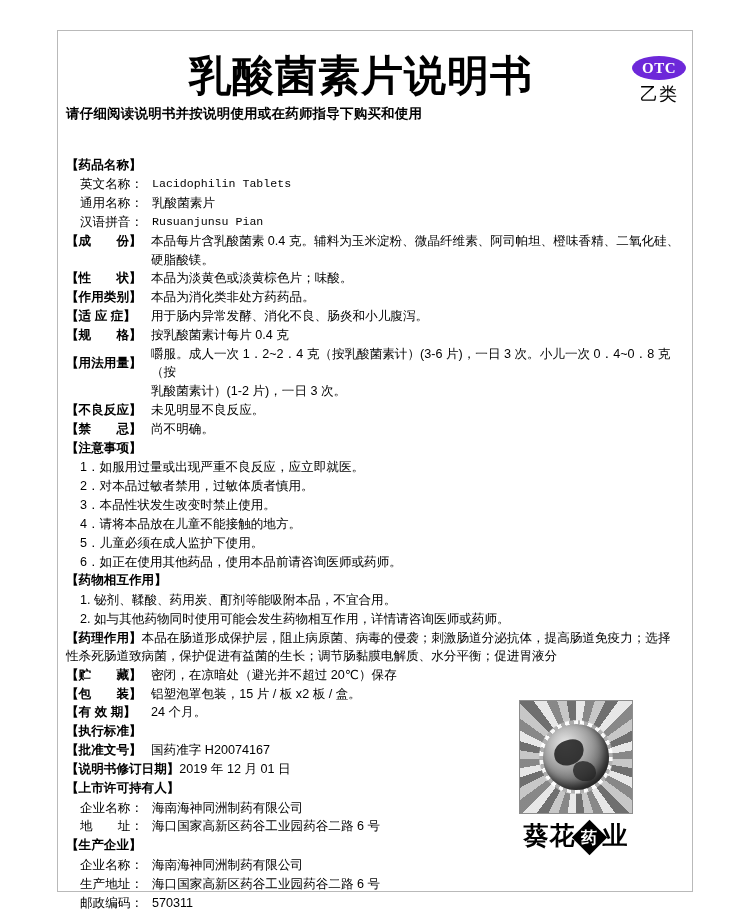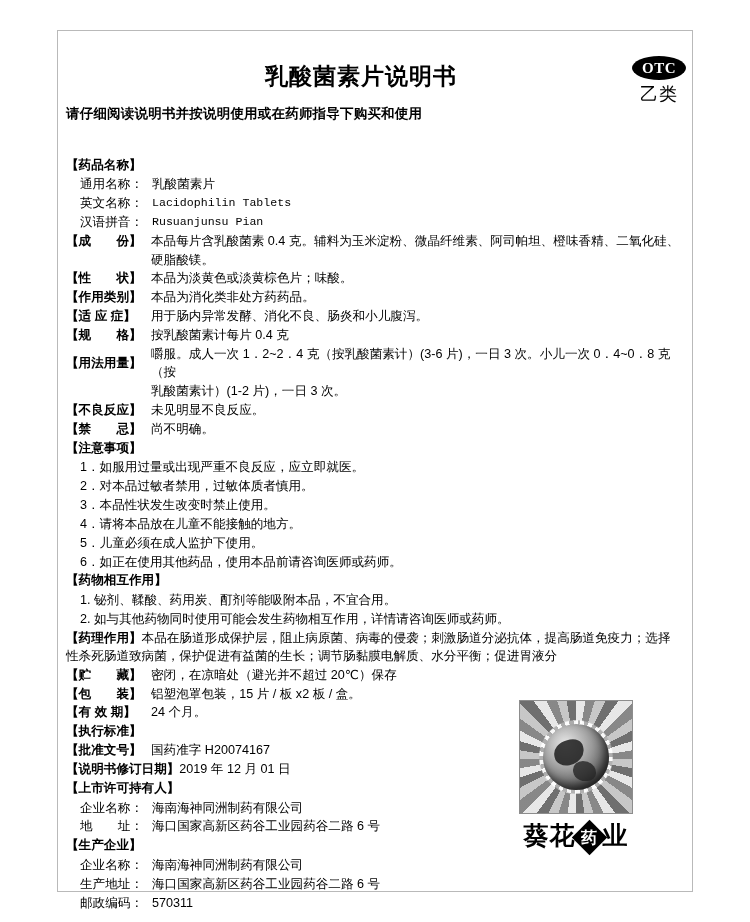--- a/index.html
+++ b/index.html
@@ -26,42 +26,42 @@
   .content{
     position:absolute;
     left:66px;top:46px;
     width:620px;
   }
 
   
   .header{position:relative;height:96px;}
   .doc-title{
     text-align:center;
-    font-size:23px;
+    font-size:42px;
     font-weight:bold;
     letter-spacing:1px;
     line-height:44px;
     margin:8px 0 0 0;
     padding-right:30px;
   }
   .subtitle{
     font-size:13.5px;
     font-weight:bold;
     letter-spacing:0.2px;
     margin-top:7px;
   }
   .otc-badge{
     position:absolute;
     right:-4px;top:2px;
     width:62px;
     text-align:center;
   }
   .otc-oval{
     width:54px;height:24px;
-    background:#000000;
+    background:#6d28d9;
     border-radius:50%/50%;
     margin:0 auto;
     color:#fff;
     font-family:"Liberation Serif","DejaVu Serif",serif;
     font-size:15px;
     font-weight:bold;
     line-height:24px;
     letter-spacing:0.5px;
   }
   .otc-sub{
@@ -211,26 +211,26 @@
         <div class="otc-sub">乙类</div>
       </div>
       <div class="doc-title">乳酸菌素片说明书</div>
       <div class="subtitle">请仔细阅读说明书并按说明使用或在药师指导下购买和使用</div>
     </div>
 
     <div class="body">
 
       <div class="section-head">【药品名称】</div>
       <div class="sub-row">
+        <div class="sub-lbl">英文名称：</div>
+        <div class="sub-val mono">Lacidophilin Tablets</div>
+      </div>
+      <div class="sub-row">
         <div class="sub-lbl">通用名称：</div>
         <div class="sub-val">乳酸菌素片</div>
-      </div>
-      <div class="sub-row">
-        <div class="sub-lbl">英文名称：</div>
-        <div class="sub-val mono">Lacidophilin Tablets</div>
       </div>
       <div class="sub-row">
         <div class="sub-lbl">汉语拼音：</div>
         <div class="sub-val mono">Rusuanjunsu Pian</div>
       </div>
 
       <div class="row">
         <div class="lbl">【成　　份】</div>
         <div class="val">本品每片含乳酸菌素 0.4 克。辅料为玉米淀粉、微晶纤维素、阿司帕坦、橙味香精、二氧化硅、</div>
       </div>

